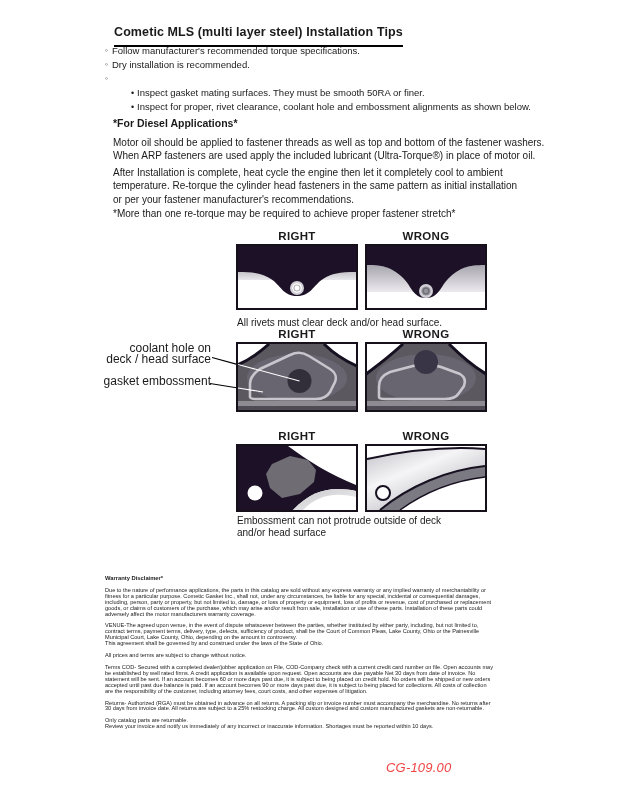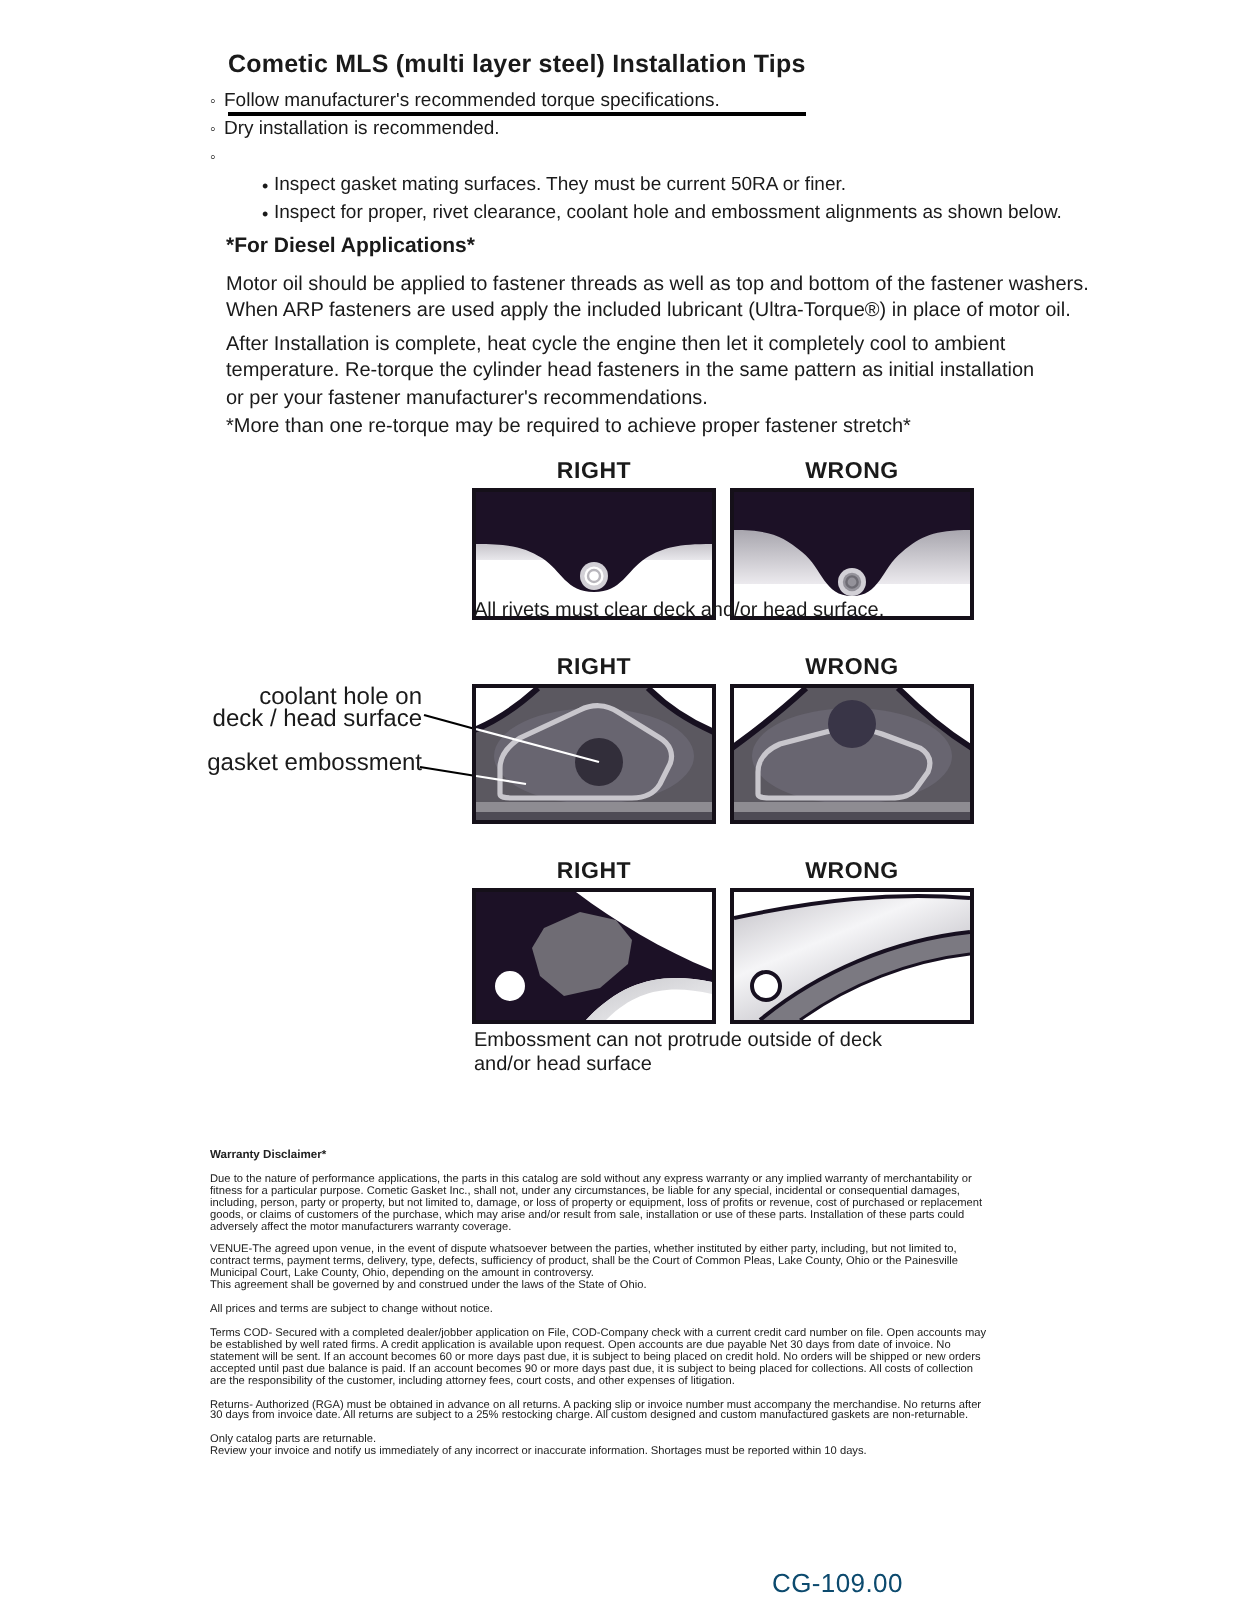--- a/index.html
+++ b/index.html
@@ -4,21 +4,21 @@
 <style>
   html,body{margin:0;padding:0;background:#fff;}
   #page{
     position:relative;width:618px;height:800px;background:#ffffff;overflow:hidden;
     font-family:"Liberation Sans",sans-serif;color:#1a1a1a;
   }
   .abs{position:absolute;}
   .preline{white-space:pre-line;}
   
   .title{left:114px;top:25px;font-size:12.5px;font-weight:bold;
-         border-bottom:2px solid #000;padding-bottom:17px;letter-spacing:.1px;}
+         border-bottom:2px solid #000;padding-bottom:6px;letter-spacing:.1px;}
   
   .tips{left:105px;top:44px;font-size:9.5px;line-height:14px;}
   .tip-row{display:flex;}
   .mk1{width:7px;font-size:8px;line-height:14px;}
   .sub{padding-left:26px;}
   .mk2{width:6px;font-size:9px;line-height:14px;}
   
   .diesel-h{left:113px;top:117px;font-size:10.5px;font-weight:bold;}
   .body-p{font-size:10px;line-height:13.4px;}
   .p-oil{left:113px;top:136px;}
@@ -27,21 +27,21 @@
   
   .fig-label{width:122px;text-align:center;font-weight:bold;font-size:11.5px;letter-spacing:.3px;}
   .panel{border:2px solid #151019;line-height:0;background:#fff;}
   .cap{font-size:10px;line-height:11.5px;}
   .side-label{text-align:right;font-size:12px;line-height:10.5px;}
   
   .disc{left:105px;top:576px;width:430px;font-size:5.6px;line-height:5.9px;color:#222;}
   .disc-h{font-weight:bold;margin:0 0 5px 0;font-size:5.8px;}
   .disc p{margin:0 0 6px 0;}
   
-  .page-code{left:386px;top:784px;font-size:13px;letter-spacing:.2px;color:#0c4a6e;}
+  .page-code{left:386px;top:760px;font-size:13px;letter-spacing:.2px;color:#ef4444;font-style:italic;}
 </style>
 </head>
 <body>
 
 <div id="page">
 
   <div class="abs title">Cometic MLS (multi layer steel) Installation Tips</div>
 
   <div class="abs tips">
     <div class="tip-row">
@@ -50,21 +50,21 @@
     </div>
     <div class="tip-row">
       <span class="mk1">◦</span>
       <span>Dry installation is recommended.</span>
     </div>
     <div class="tip-row">
       <span class="mk1">◦</span>
     </div>
     <div class="tip-row sub">
       <span class="mk2">•</span>
-      <span>Inspect gasket mating surfaces.  They must be current 50RA or finer.</span>
+      <span>Inspect gasket mating surfaces.  They must be smooth 50RA or finer.</span>
     </div>
     <div class="tip-row sub">
       <span class="mk2">•</span>
       <span>Inspect for proper, rivet clearance, coolant hole and embossment alignments as shown below.</span>
     </div>
   </div>
 
   <div class="abs diesel-h">*For Diesel Applications*</div>
   <div class="abs body-p p-oil preline">Motor oil should be applied to fastener threads as well as top and bottom of the fastener washers.
 When ARP fasteners are used apply the included lubricant (Ultra-Torque®) in place of motor oil.</div>
@@ -104,21 +104,21 @@
       <rect x="0" y="0" width="118" height="62" fill="#ffffff"></rect>
       <rect x="0" y="19" width="118" height="27" fill="url(#gB)"></rect>
       <rect x="0" y="46" width="118" height="16" fill="#ffffff"></rect>
       <path d="M0,0 H118 V19 C100,19 93.5,22 84,30 C73.5,38.5 73,52 59,52 C45,52 44.5,38.5 34,30 C24.5,22 18,19 0,19 Z" fill="#1c1126"></path>
       <circle cx="59" cy="45" r="7" fill="#d2d0d6"></circle>
       <circle cx="59" cy="45" r="4.6" fill="#94929a"></circle>
       <circle cx="59" cy="45" r="2.8" fill="none" stroke="#6e6c74" stroke-width="1.2"></circle>
     </svg>
   </div>
 
-  <div class="abs cap" style="left:237px;top:300px;text-align:center;">All rivets must clear deck and/or head surface.</div>
+  <div class="abs cap" style="left:237px;top:317px;text-align:center;">All rivets must clear deck and/or head surface.</div>
 
   <div class="abs fig-label" style="left:236px;top:328px;">RIGHT</div>
   <div class="abs fig-label" style="left:365px;top:328px;">WRONG</div>
 
   <div class="abs side-label preline" style="right:407px;top:343px;">coolant hole on
 deck / head surface</div>
   <div class="abs side-label" style="right:407px;top:376px;">gasket embossment</div>
 
   <svg class="abs" style="left:110px;top:330px;pointer-events:none;" width="130" height="80" viewBox="0 0 130 80">
     <line x1="102" y1="27.5" x2="128" y2="34.6" stroke="#000" stroke-width="1.1"></line>

